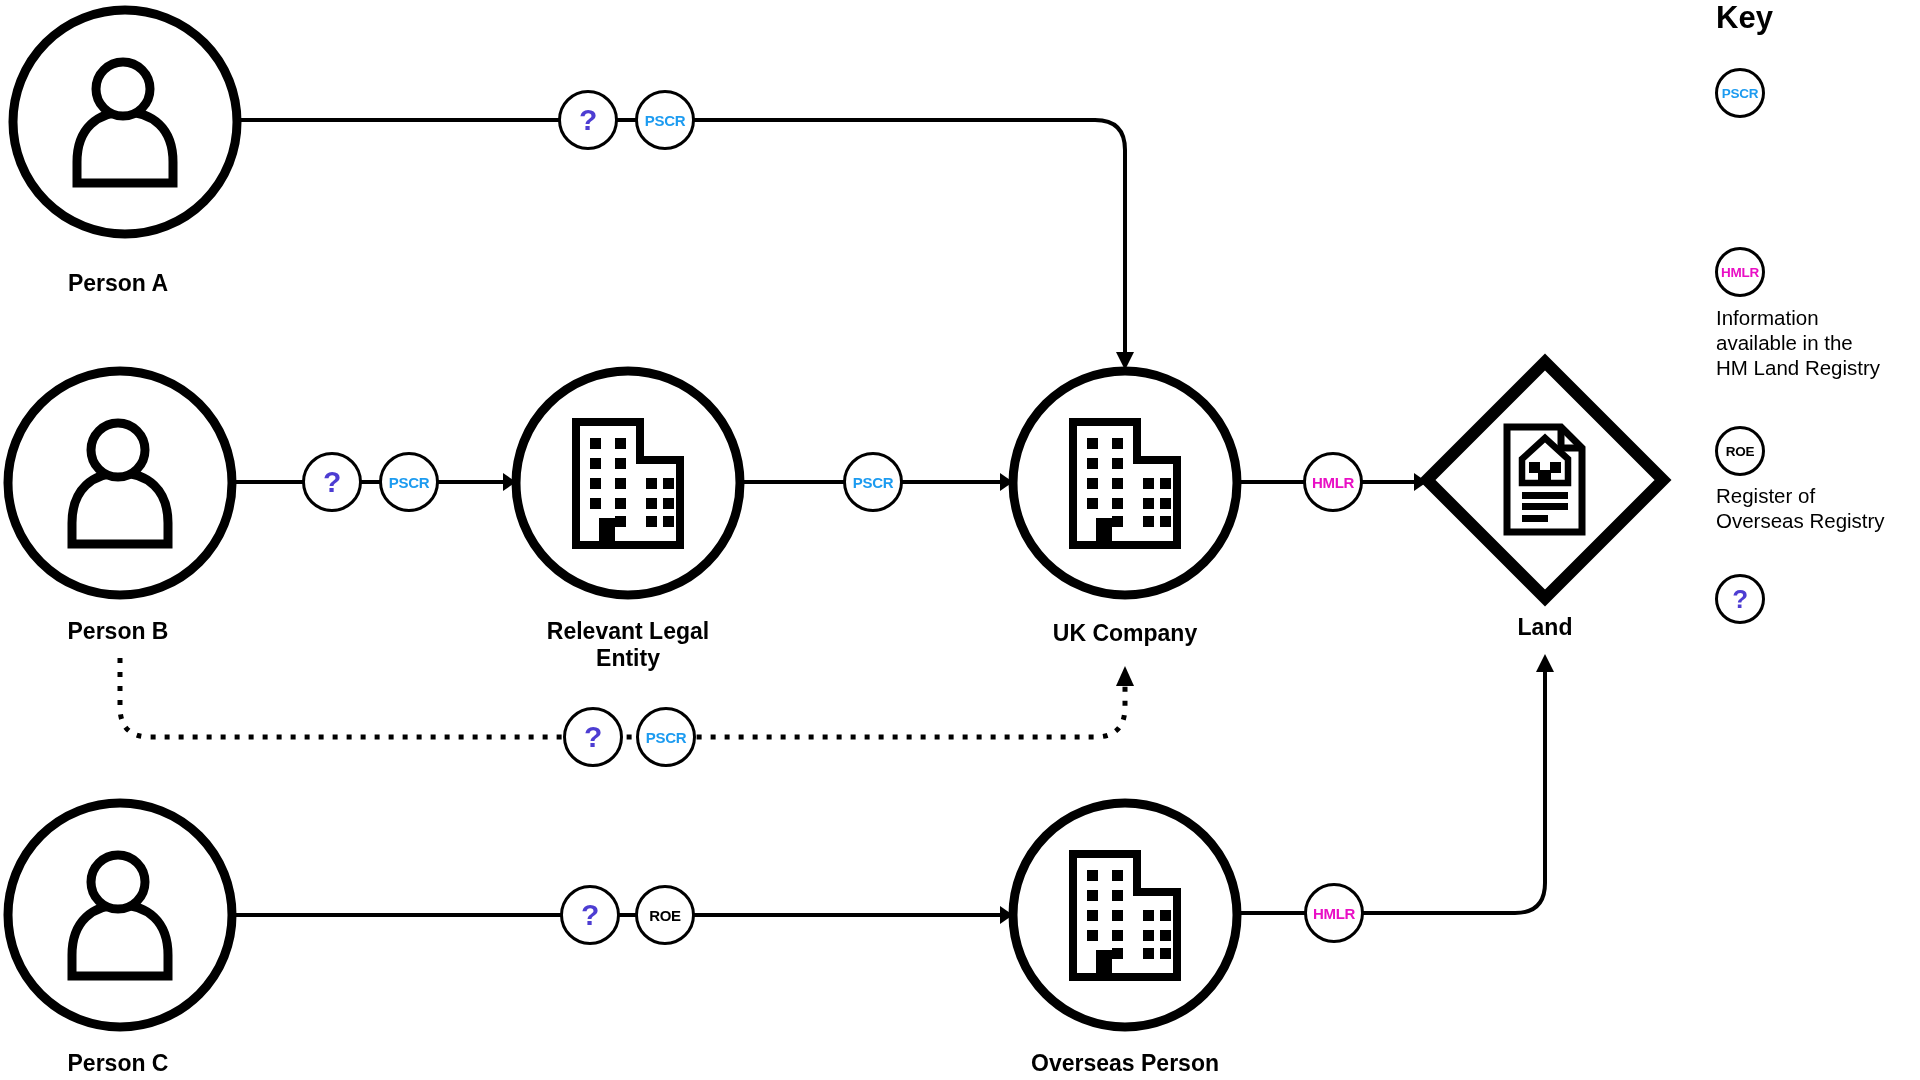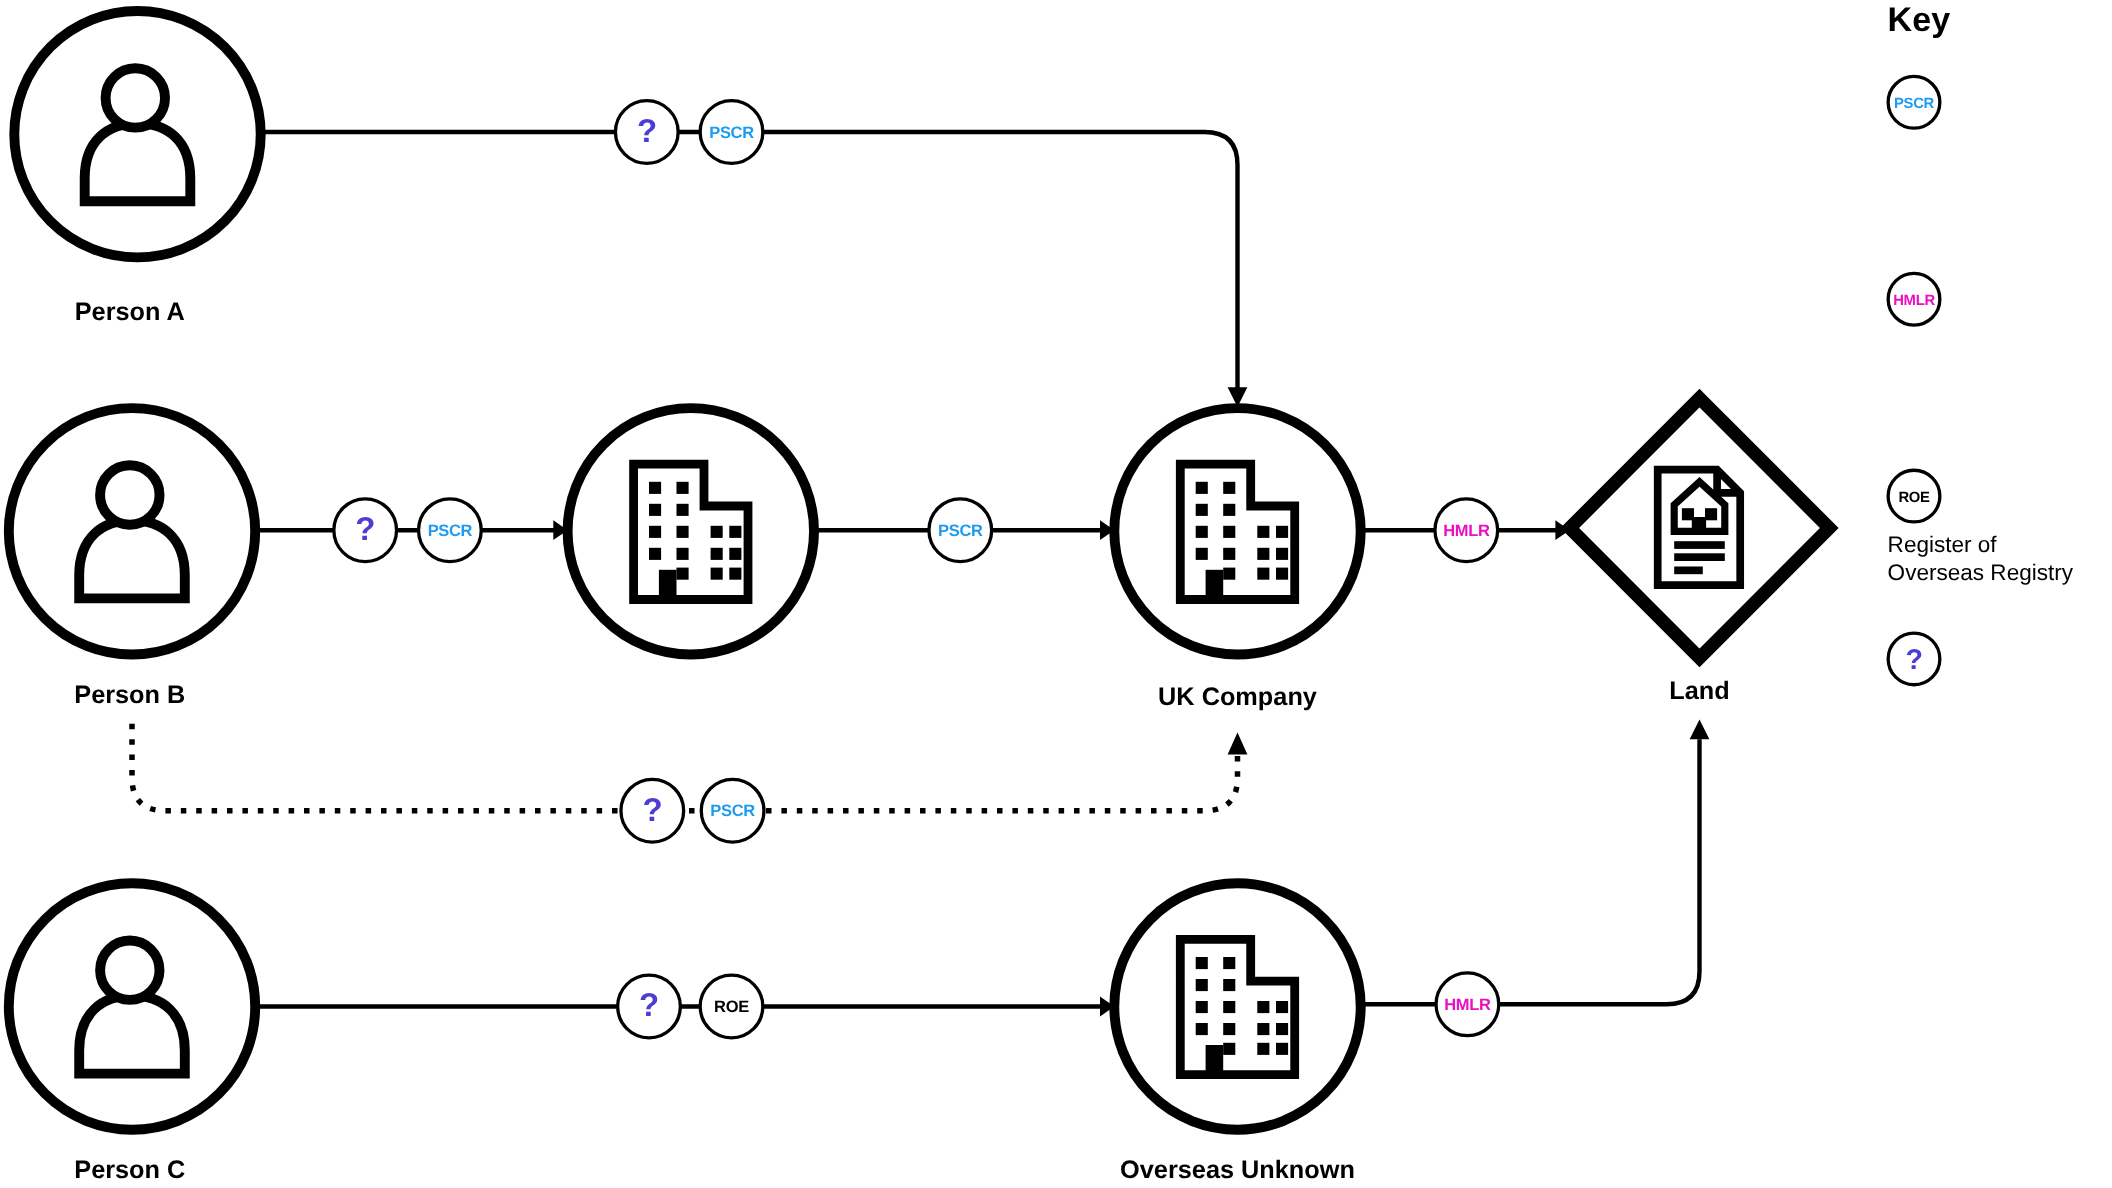--- a/index.html
+++ b/index.html
@@ -172,22 +172,24 @@
       <polygon points="1414,473 1414,491 1427,482"></polygon>
       <polygon points="1000,906 1000,924 1013,915"></polygon>
       <polygon points="1536,672 1554,672 1545,654"></polygon>
       <polygon points="1116,686 1134,686 1125,666"></polygon>
     </g>
   </svg>
 
   <div class="lbl" style="left:118px;top:254px;margin-top:16px;">Person A</div>
   <div class="lbl" style="left:118px;top:618px;">Person B</div>
   <div class="lbl" style="left:118px;top:1050px;">Person C</div>
+  <div class="lbl" style="left:628px;top:618px;">Relevant Legal
+Entity</div>
   <div class="lbl" style="left:1125px;top:620px;">UK Company</div>
-  <div class="lbl" style="left:1125px;top:1050px;">Overseas Unknown</div>
+  <div class="lbl" style="left:1125px;top:1050px;">Overseas Person</div>
   <div class="lbl" style="left:1545px;top:614px;">Land</div>
 
   <div class="badge q c-q" style="left:588px;top:120px;">
       <span>?</span>
     </div>
   <div class="badge c-pscr" style="left:665px;top:120px;">
       <span>PSCR</span>
     </div>
 
   <div class="badge q c-q" style="left:332px;top:482px;">
@@ -223,20 +225,23 @@
 
   <div class="key-title">Key</div>
 
   <div class="key-badge c-pscr" style="left:1740px;top:93px;">
       <span>PSCR</span>
     </div>
 
   <div class="key-badge c-hmlr" style="left:1740px;top:272px;">
       <span>HMLR</span>
     </div>
+  <div class="key-text" style="top:305px;">Information
+available in the
+HM Land Registry</div>
 
   <div class="key-badge c-roe" style="left:1740px;top:451px;">
       <span>ROE</span>
     </div>
   <div class="key-text" style="top:483px;">Register of
 Overseas Registry</div>
 
   <div class="key-badge q c-q" style="left:1740px;top:599px;">
       <span>?</span>
     </div>

